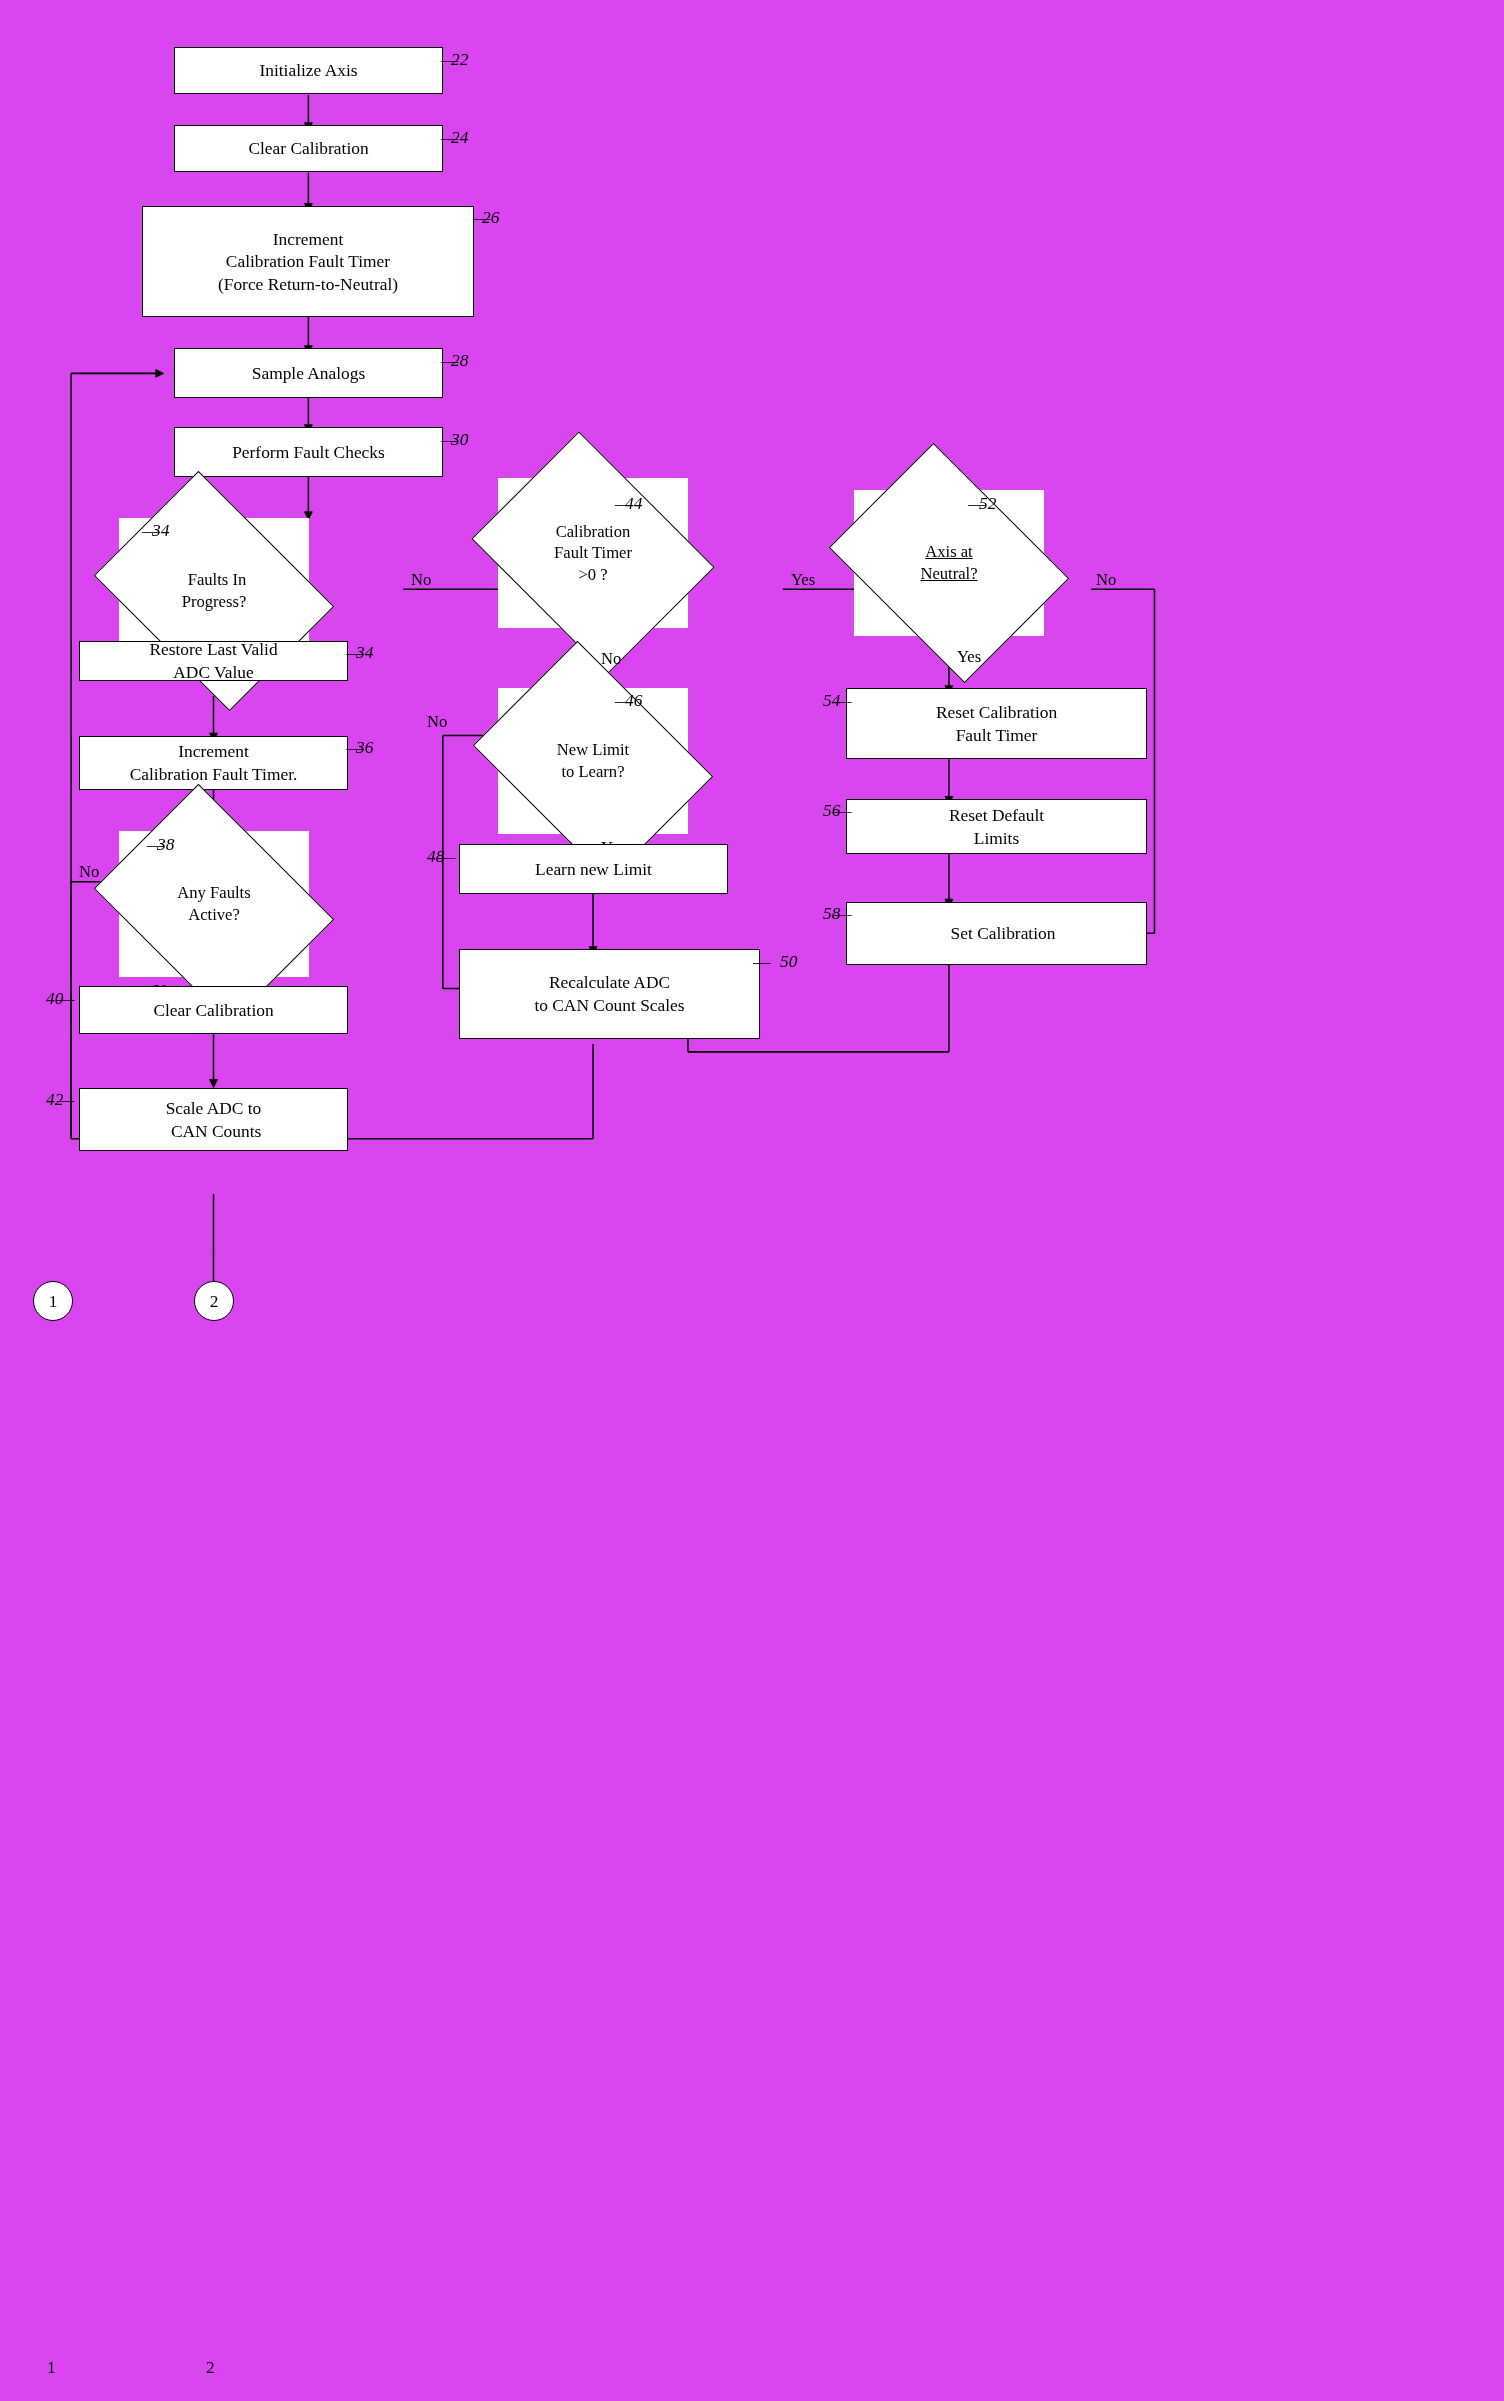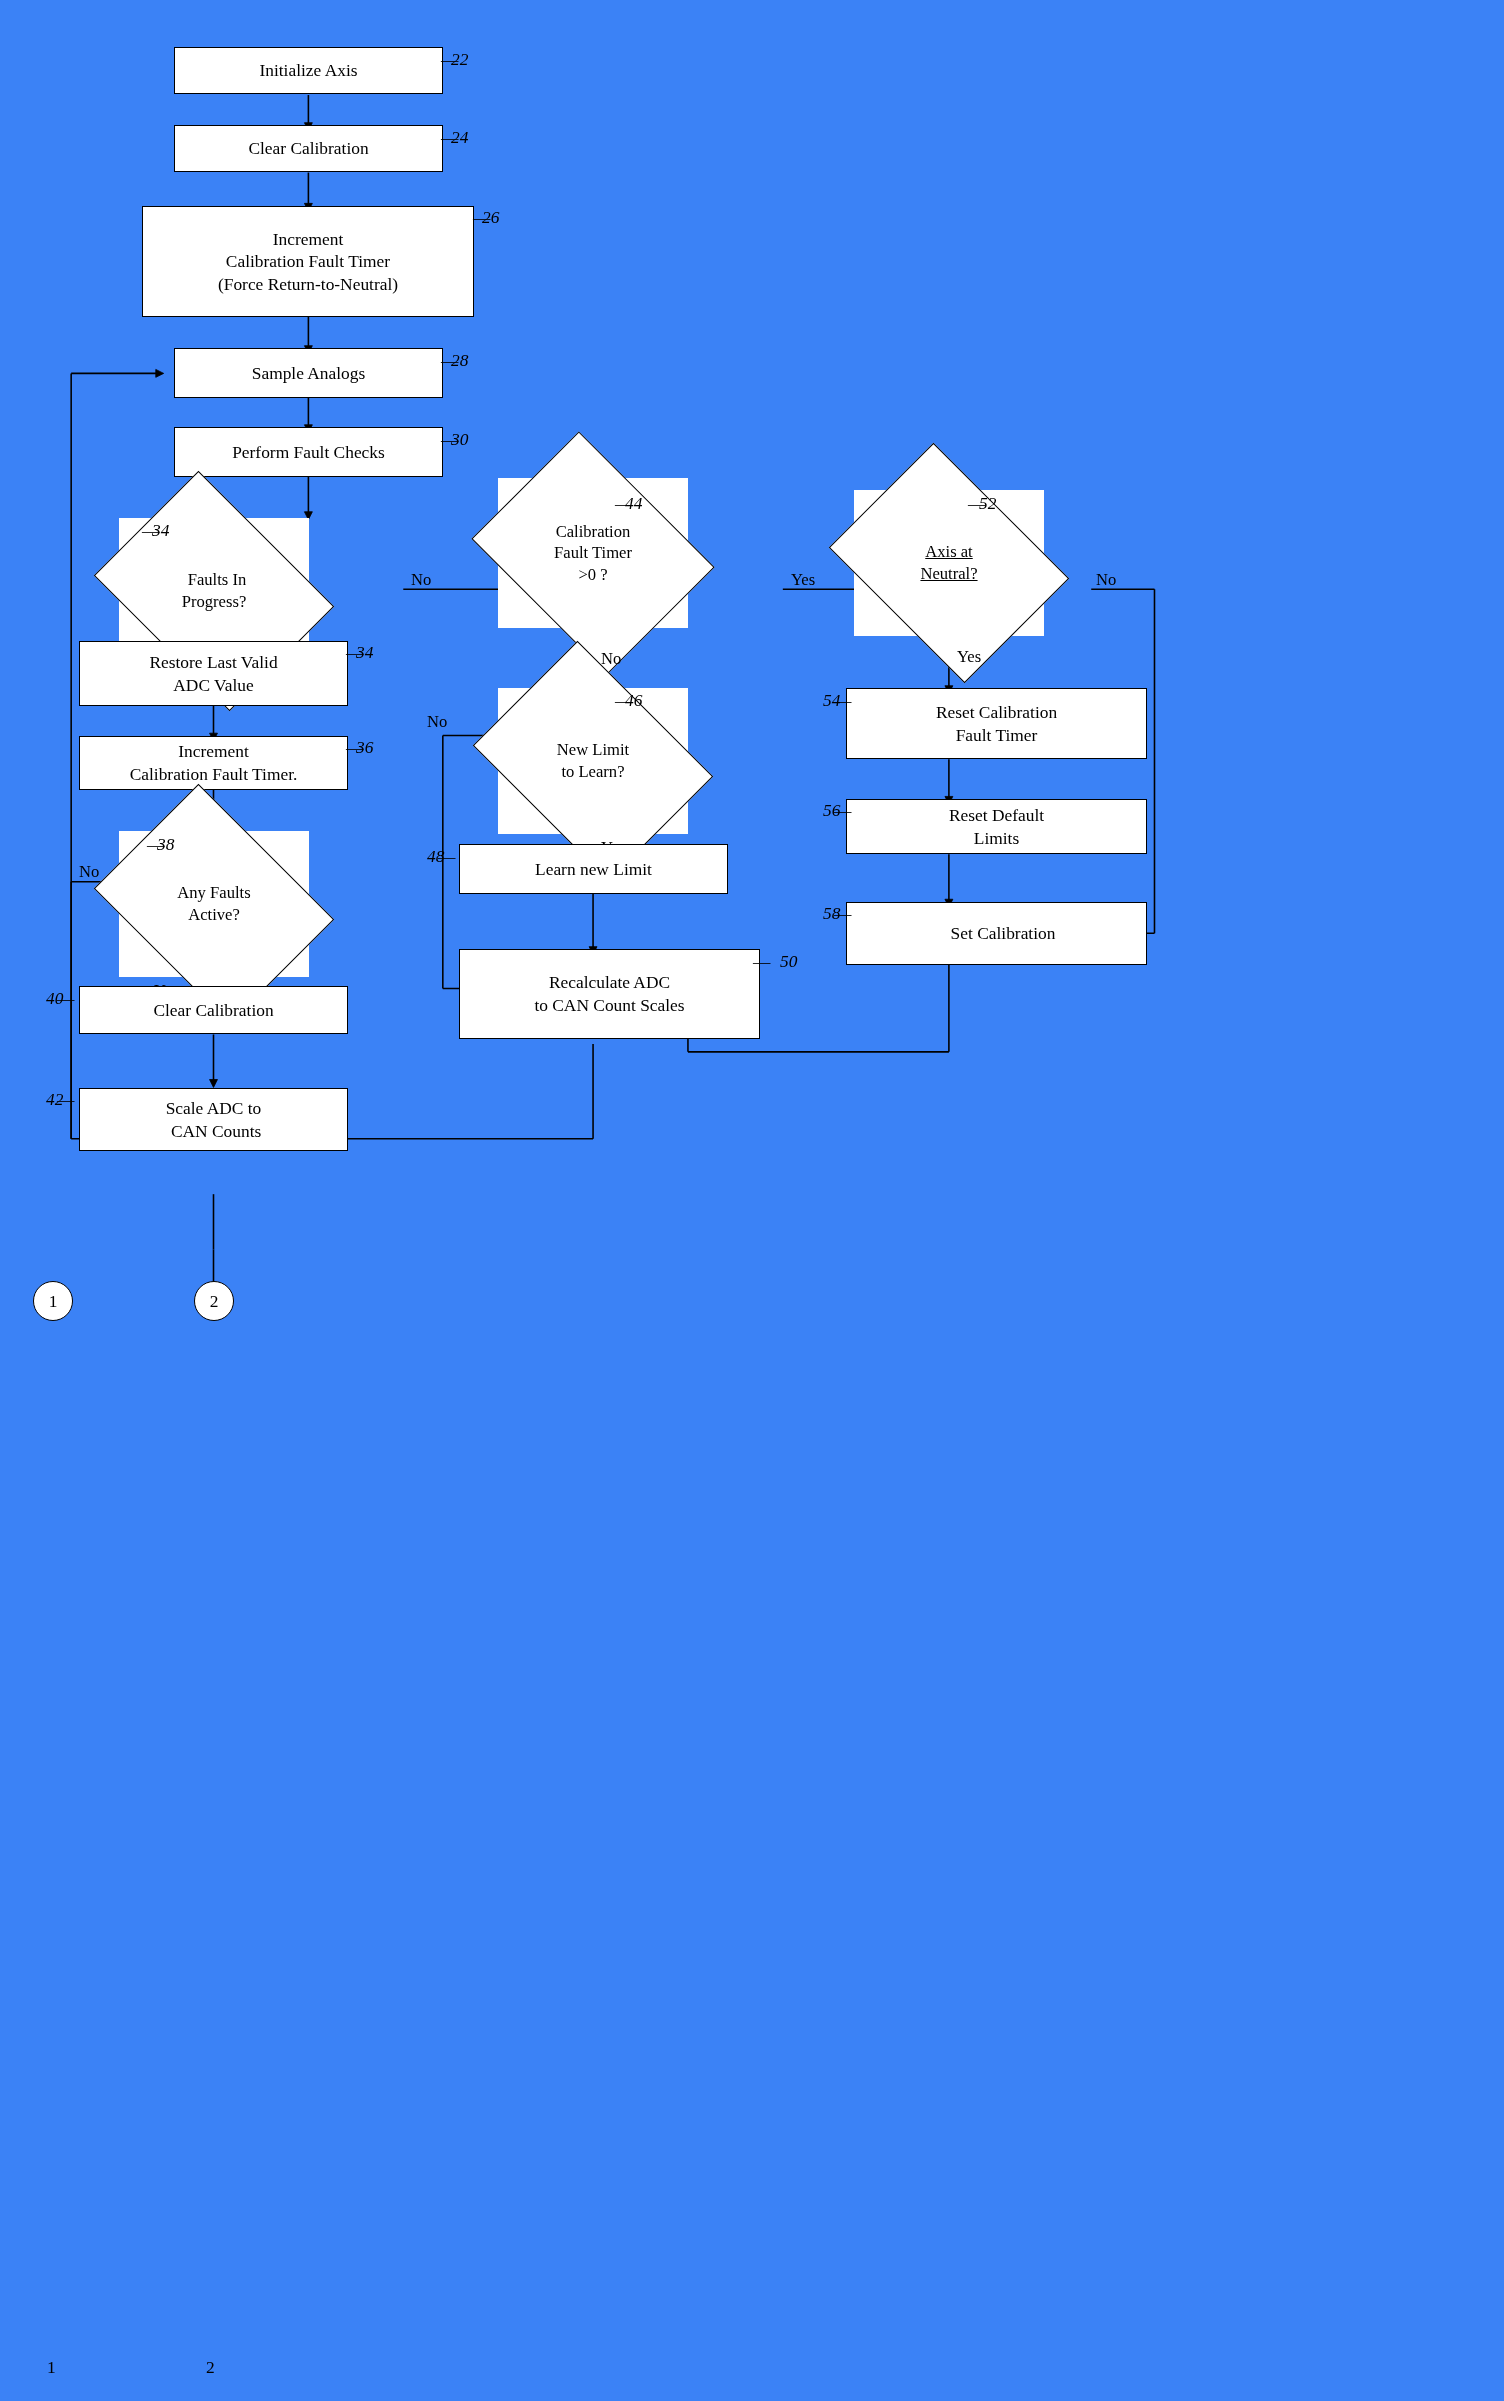--- a/index.html
+++ b/index.html
@@ -8,21 +8,21 @@
       font-family: 'Times New Roman', Times, serif;
       width: 1504px;
       min-height: 2401px;
       position: relative;
       overflow-x: hidden;
     }
     .diagram-container {
       position: relative;
       width: 1504px;
       height: 2401px;
-      background: #3b82f6;
+      background: #d946ef;
     }
     
     .fc-box {
       position: absolute;
       border: 1.6px solid #000;
       background: #fff;
       text-align: center;
       display: flex;
       align-items: center;
       justify-content: center;
@@ -220,21 +220,21 @@
     <span style="white-space:pre-line;text-align:right;">Faults In
 Progress?</span>
   </div>
   <span class="fc-label" style="left:152px; top:520px;">34</span>
   <span style="position:absolute;left:142px;top:520px;font-size:17.4px;">—</span>
 
   <span class="arrow-label" style="left:225px; top:664px;">Yes</span>
 
   <span class="arrow-label" style="left:411px; top:570px;">No</span>
 
-  <div class="fc-box" style="left:79px; top:641px; width:269px; height:65px;">
+  <div class="fc-box" style="left:79px; top:641px; width:269px; height:40px;">
     <span style="white-space:pre-line;">Restore Last Valid
 ADC Value</span>
   </div>
   <span class="fc-label" style="left:356px; top:642px;">34</span>
   <span style="position:absolute;left:346px;top:642px;font-size:17.4px;">—</span>
 
   <div class="fc-box" style="left:79px; top:736px; width:269px; height:54px;">
     <span style="white-space:pre-line;">Increment
 Calibration Fault Timer.</span>
   </div>

